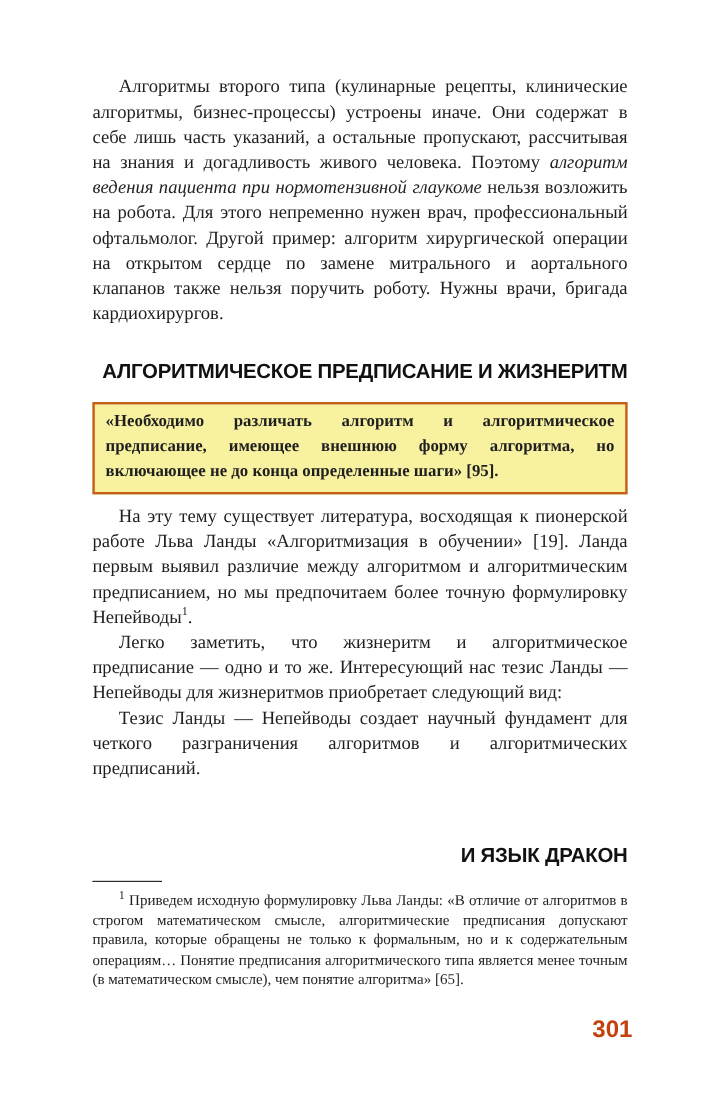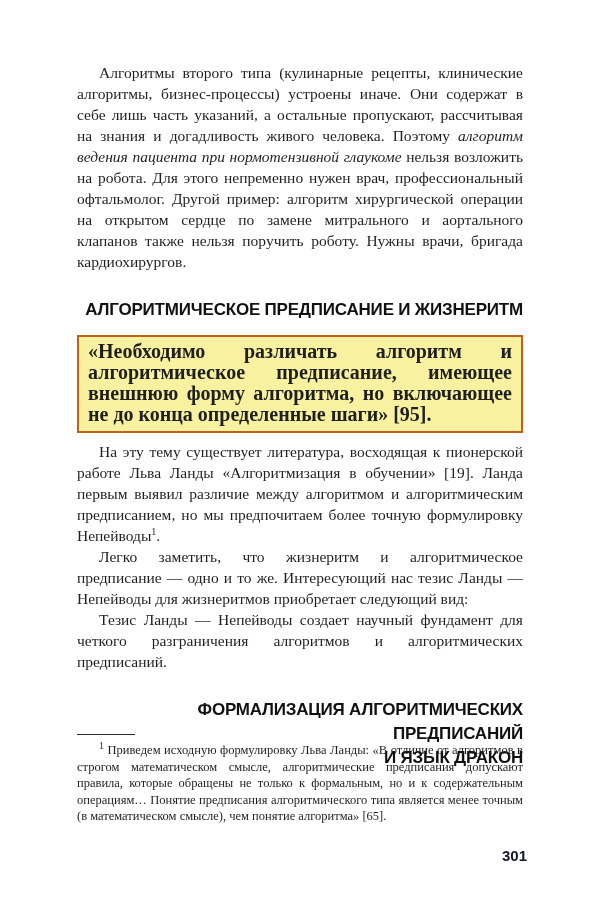--- a/index.html
+++ b/index.html
@@ -43,21 +43,21 @@
     line-height: 24px;
     letter-spacing: -0.2px;
     color: #111111;
     text-align: right;
   }
   .callout {
     margin: 9px 0 8px 0;
     border: 2px solid #c2601a;
     background: #f7f1a0;
     padding: 4px 9px 6px 9px;
-    font-size: 20px;
+    font-size: 14px;
     line-height: 21px;
     text-align: justify;
   }
   .callout.bold { font-weight: bold; }
   .footnote-block {
     position: absolute;
     top: 734px;
     left: 77px;
     width: 446px;
   }
@@ -73,22 +73,22 @@
     line-height: 16.5px;
     text-align: justify;
     text-indent: 22px;
   }
   .page-number {
     position: absolute;
     top: 847px;
     right: 73px;
     font-family: "Liberation Sans", "DejaVu Sans", sans-serif;
     font-weight: bold;
-    font-size: 15px;
-    color: #0f172a;
+    font-size: 20px;
+    color: #c2410c;
   }
 </style>
 </head>
 <body>
 
 <div class="page">
 
   <div class="text-col">
 
     <p class="body-par"><span>Алгоритмы второго типа (кулинарные рецепты, клинические алгоритмы, бизнес-процессы) устроены иначе. Они содержат в себе лишь часть указаний, а остальные пропускают, рассчитывая на знания и догадливость живого человека. Поэтому </span><span class="ital">алгоритм ведения пациента при нормотензивной глаукоме</span><span> нельзя возложить на робота. Для этого непременно нужен врач, профессиональный офтальмолог. Другой пример: алгоритм хирургической операции на открытом сердце по замене митрального и аортального клапанов также нельзя поручить роботу. Нужны врачи, бригада кардиохирургов.</span></p>
@@ -99,21 +99,21 @@
 
     <div class="callout bold">«Необходимо различать алгоритм и алгоритмическое предписание, имеющее внешнюю форму алгоритма, но включающее не до конца определенные шаги» [95].</div>
 
     <p class="body-par"><span>На эту тему существует литература, восходящая к пионерской работе Льва Ланды «Алгоритмизация в обучении» [19]. Ланда первым выявил различие между алгоритмом и алгоритмическим предписанием, но мы предпочитаем более точную формулировку Непейводы</span><sup class="fn-ref">1</sup><span>.</span></p>
 
     <p class="body-par">Легко заметить, что жизнеритм и алгоритмическое предписание — одно и то же. Интересующий нас тезис Ланды — Непейводы для жизнеритмов приобретает следующий вид:</p>
 
     <p class="body-par">Тезис Ланды — Непейводы создает научный фундамент для четкого разграничения алгоритмов и алгоритмических предписаний.</p>
 
 
-    <h2 class="section-heading"><span>ФОРМАЛИЗАЦИЯ АЛГОРИТМИЧЕСКИХ ПРЕДПИСАНИЙ</span><br><span>И ЯЗЫК ДРАКОН</span></h2>
+    <h2 class="section-heading"><br><span>И ЯЗЫК ДРАКОН</span></h2>
 
   </div>
 
   <div class="footnote-block">
     <hr class="footnote-rule">
     <p class="footnote-text"><sup class="fn-ref">1</sup><span> Приведем исходную формулировку Льва Ланды: «В отличие от алгоритмов в строгом математическом смысле, алгоритмические предписания допускают правила, которые обращены не только к формальным, но и к содержательным операциям… Понятие предписания алгоритмического типа является менее точным (в математическом смысле), чем понятие алгоритма» [65].</span></p>
   </div>
 
   <div class="page-number">301</div>
 

